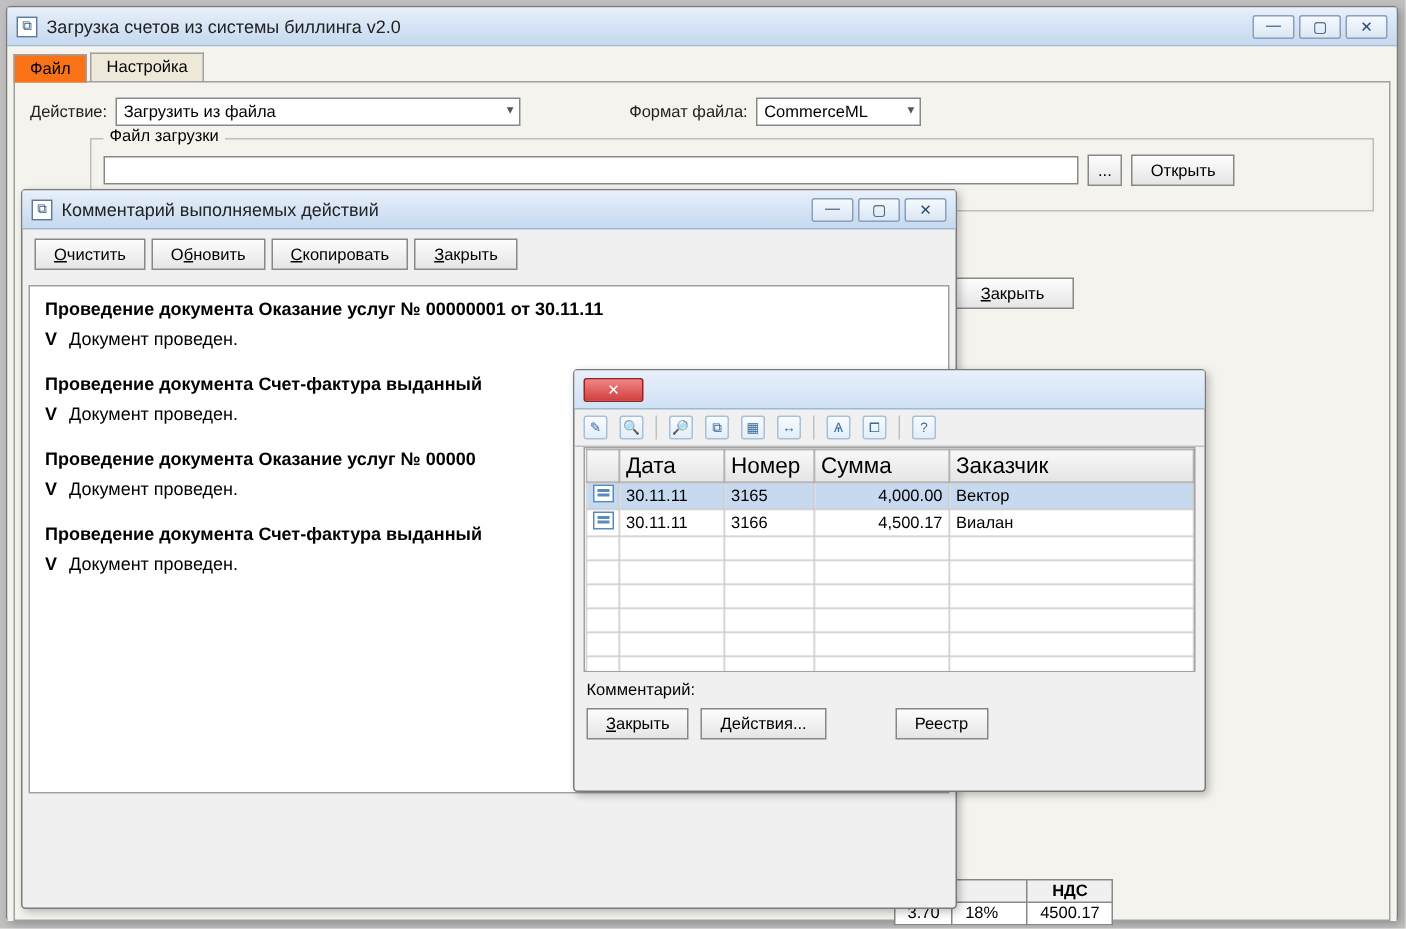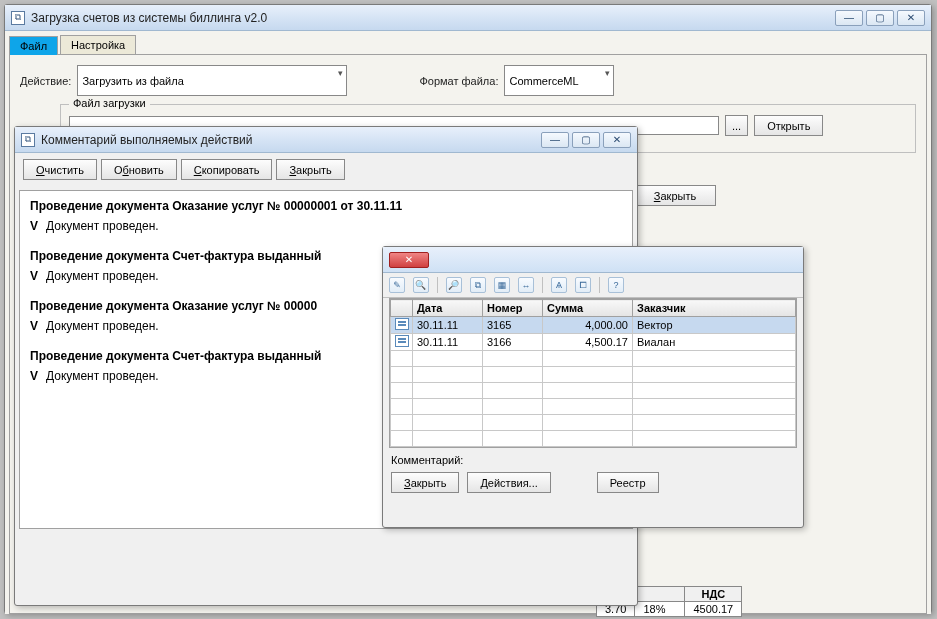--- a/index.html
+++ b/index.html
@@ -60,36 +60,36 @@
   }
   .tab {
     padding: 3px 10px;
     border: 1px solid #a0a0a0;
     border-bottom: none;
     background: #ece9d8;
     margin-right: 2px;
     cursor: pointer;
     position: relative;
   }
-  .tab.active { background: #0ea5e9; z-index: 2; top: 1px; }
+  .tab.active { background: #f97316; z-index: 2; top: 1px; }
   .panel {
     border: 1px solid #a0a0a0;
     margin: 0 4px 4px 4px;
     background: #f4f3ee;
     padding: 10px;
     position: relative;
     height: 560px;
   }
   .fieldrow { display: flex; align-items: center; margin-bottom: 8px; gap: 6px; }
   .label { color: #222; }
   .select {
     border: 1px solid #888;
     background: #fff;
     padding: 1px 18px 1px 4px;
-    height: 31px;
+    height: 19px;
     position: relative;
     display: inline-flex; align-items: center;
     cursor: pointer;
   }
   .select::after {
     content: "▾";
     position: absolute;
     right: 4px; top: 2px;
     color: #555;
     font-size: 9px;
@@ -167,22 +167,22 @@
     border-collapse: collapse;
     width: 100%;
     background: #fff;
     table-layout: fixed;
   }
   table.grid th {
     background: linear-gradient(to bottom, #f8f8f8, #e4e4e4);
     border: 1px solid #a0a0a0;
     padding: 2px 4px;
     text-align: left;
-    font-weight: bold;
-    font-size: 11px;
+    font-weight: normal;
+    font-size: 15px;
     height: 16px;
   }
   table.grid td {
     border: 1px solid #c8c8c8;
     padding: 1px 4px;
     height: 16px;
     font-size: 11px;
     white-space: nowrap;
     overflow: hidden;
   }

